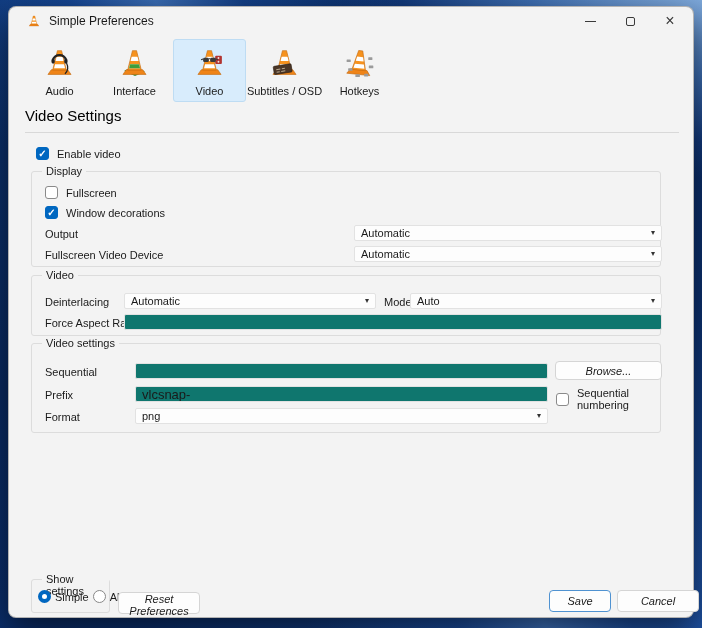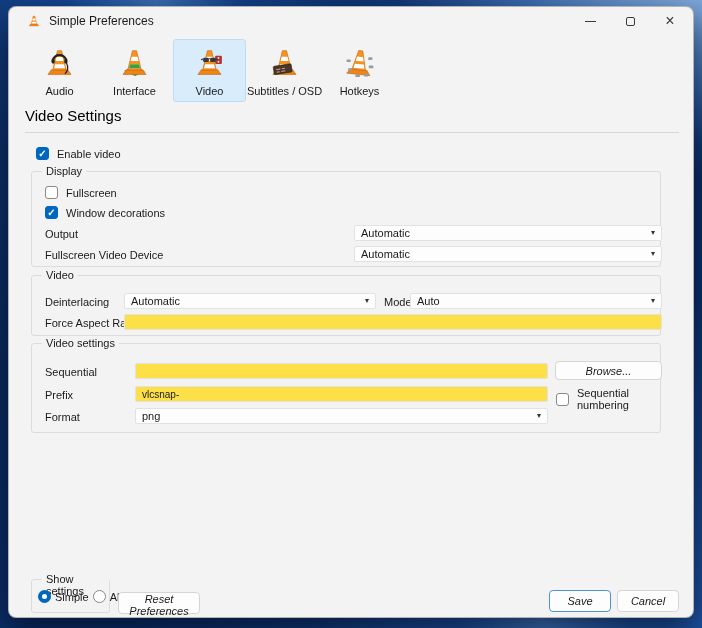--- a/index.html
+++ b/index.html
@@ -60,22 +60,22 @@
   .gb-show { left:22px; top:572px; width:79px; height:34px; }
 
   .abs { position:absolute; }
   .field-label { font-size:11px; color:#1a1a1a; white-space:nowrap; }
 
   .select { background:#fdfdfd; border:1px solid #e2e2e2; border-radius:2px; height:16px;
             display:flex; align-items:center; padding:0 6px; cursor:pointer; }
   .select-value { font-size:11px; color:#1a1a1a; flex:1; }
   .select-arrow { font-size:8px; color:#333; line-height:8px; }
 
-  .text-input { background:#fde047; border:1px solid #e2e2e2; border-radius:2px; height:16px;
-                font-family:"Liberation Sans", sans-serif; font-size:10px; color:#1a1a1a; padding:0 6px; outline:none; }
+  .text-input { background:#0f766e; border:1px solid #e2e2e2; border-radius:2px; height:16px;
+                font-family:"Liberation Sans", sans-serif; font-size:13px; color:#1a1a1a; padding:0 6px; outline:none; }
 
   .btn { background:#fdfdfd; border:1px solid #d5d5d5; border-radius:4px; font-family:"Liberation Sans", sans-serif;
          font-size:11px; color:#1a1a1a; cursor:pointer;font-style:italic; }
   .btn-save { border-color:#4f92d1; }
 
   .radio { width:13px; height:13px; flex:0 0 13px; border:1px solid #888; border-radius:50%; background:#fff; cursor:pointer; }
   .radio.on { border:4px solid #0067c0; }
   .radio-label { font-size:11px; color:#1a1a1a; }
   .radio-group { position:absolute; left:6px; top:10px; display:flex; align-items:center; gap:4px; }
 </style>
@@ -236,15 +236,15 @@
     <span class="legend">Show settings</span>
     <div class="radio-group">
       <span class="radio on"></span>
       <span class="radio-label">Simple</span>
       <span class="radio"></span>
       <span class="radio-label">All</span>
     </div>
   </div>
   <button class="btn abs" style="left:109px; top:585px; width:82px; height:22px;">Reset Preferences</button>
   <button class="btn btn-save abs" style="left:540px; top:583px; width:62px; height:22px;">Save</button>
-  <button class="btn abs" style="left:608px; top:583px; width:62px; height:22px;">Cancel</button>
+  <button class="btn abs" style="left:608px; top:583px; width:82px; height:22px;">Cancel</button>
 
 </div>
 
 </body></html>

